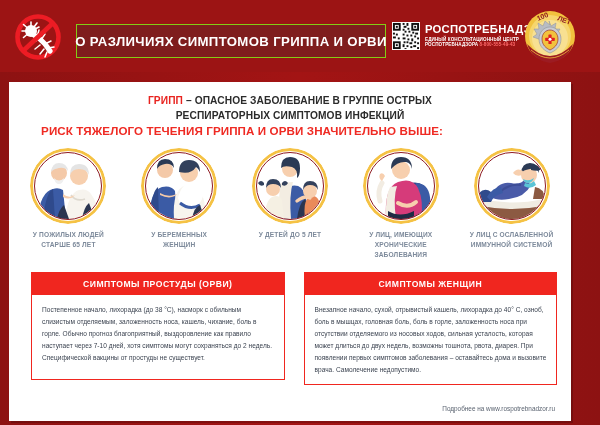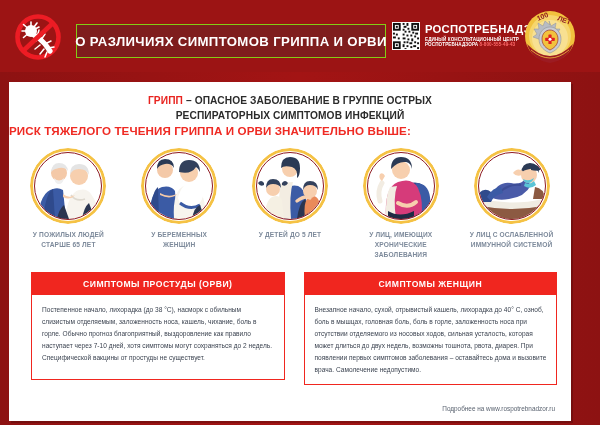--- a/index.html
+++ b/index.html
@@ -51,21 +51,21 @@
   }
 
   
   .headline{
     position:absolute;left:0;top:12px;width:562px;text-align:center;
     font-size:10.2px;font-weight:bold;color:#2b2b2b;line-height:1.45;
     letter-spacing:.1px;
   }
   .headline .hl-red{color:#e8231f;}
   .risk-line{
-    position:absolute;left:0;top:42px;width:466px;
+    position:absolute;left:0;top:42px;width:466px;text-align:center;
     font-size:11.6px;font-weight:bold;color:#ef2a23;letter-spacing:.1px;
   }
 
   
   .circles{
     position:absolute;left:4px;top:66px;width:554px;
     display:flex;justify-content:space-around;align-items:flex-start;
   }
   .circle-item{width:104px;display:flex;flex-direction:column;align-items:center;}
   .circle-ring{

